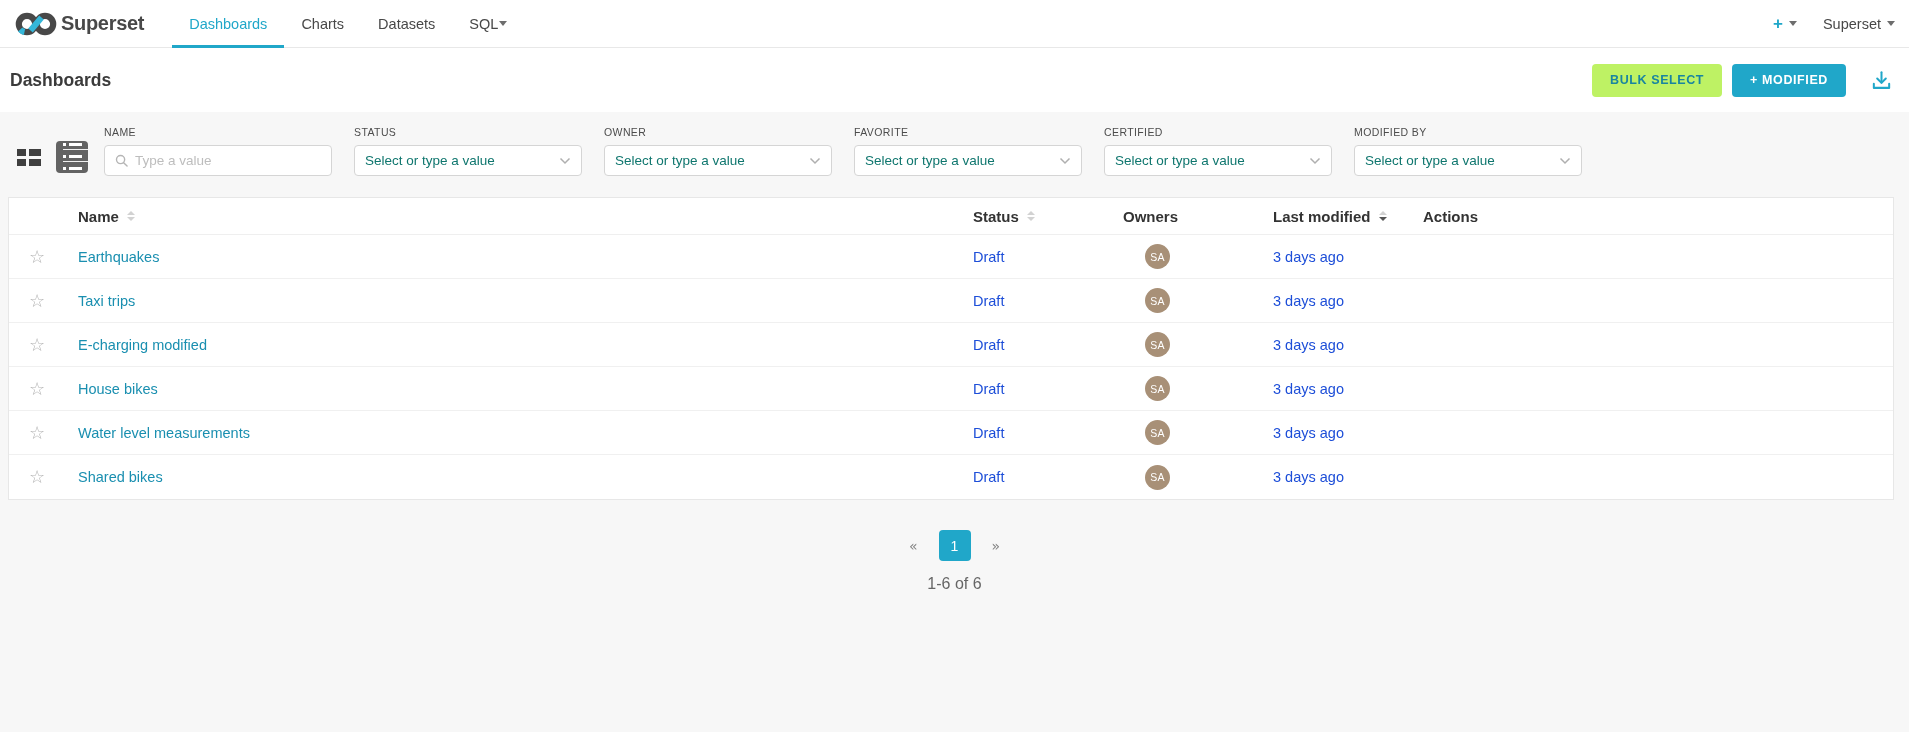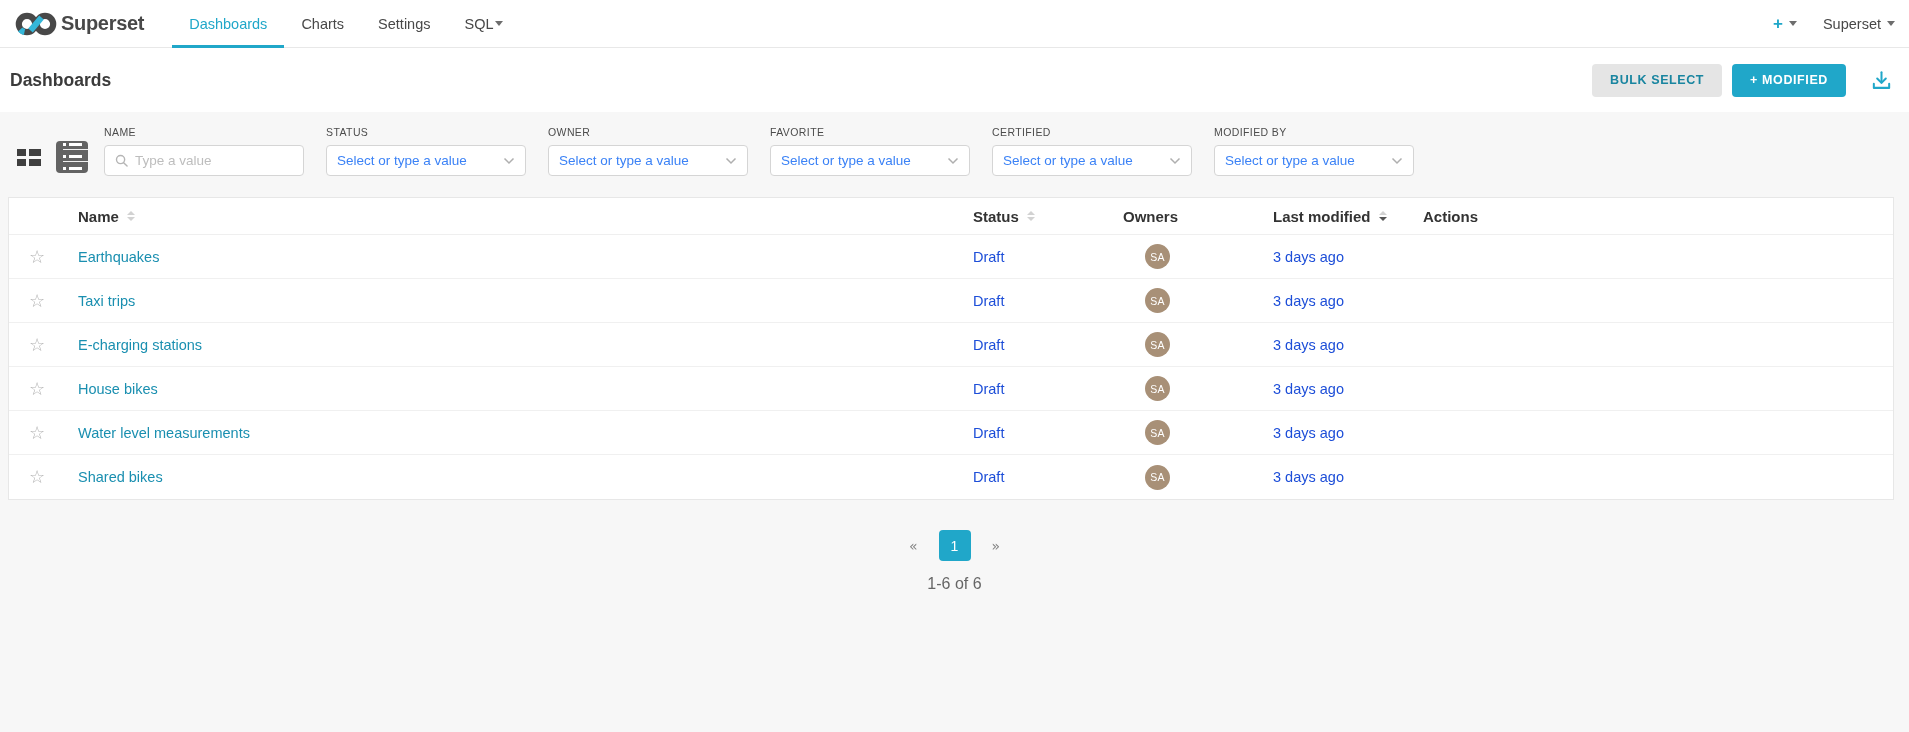--- a/index.html
+++ b/index.html
@@ -26,21 +26,21 @@
     border-right:4px solid transparent; border-top:5px solid #6d6d6d; display:inline-block; }
 
   
   .page-header { height:64px; background:#fff; display:flex; align-items:center;
     padding:0 16px 0 10px; }
   .page-title { font-size:17.5px; font-weight:bold; color:#3b3b3b; }
   .header-actions { margin-left:auto; display:flex; align-items:center; gap:10px; }
   .btn { border:none; border-radius:4px; height:33px; font-family:inherit;
     font-size:12.5px; font-weight:bold; letter-spacing:0.6px; cursor:pointer;
     padding:0 18px; display:flex; align-items:center; gap:7px; }
-  .btn-secondary { background:#e5e5e5; color:#1985a0; }
+  .btn-secondary { background:#bef264; color:#1985a0; }
   .btn-primary { background:#20a7c9; color:#fff; }
   .export-btn { background:none; border:none; cursor:pointer; margin-left:14px;
     display:flex; align-items:center; }
 
   
   .content { background:#f7f7f7; height:620px; padding-top:14px; }
 
   
   .filter-bar { display:flex; align-items:flex-end; padding-left:13px; margin-bottom:21px; }
   .view-toggles { display:flex; align-items:center; gap:11px; margin:0 16px 3px 0; }
@@ -50,26 +50,26 @@
   .toggle-card i { background:#3f3f3f; display:block; }
   .toggle-list { width:32px; height:32px; background:#636363; border-radius:4px;
     display:flex; flex-direction:column; justify-content:center; gap:3px;
     padding-left:7px; cursor:pointer; }
   .toggle-list .row { display:flex; align-items:center; gap:3px; }
   .toggle-list .dot { width:3px; height:3px; background:#fff; }
   .toggle-list .bar { width:13px; height:3px; background:#fff; }
   .filter-group { margin-right:22px; }
   .filter-label { font-size:10.5px; color:#4c4c4c; letter-spacing:0.4px;
     margin-bottom:7px; font-weight:normal; }
-  .filter-input { width:200px; height:31px; background:#fff; border:1px solid #d5d5d5;
+  .filter-input { width:228px; height:31px; background:#fff; border:1px solid #d5d5d5;
     border-radius:4px; display:flex; align-items:center; padding:0 10px; gap:7px; }
   .filter-input input { border:none; outline:none; flex:1; min-width:0; font-size:13.5px;
     font-family:inherit; color:#555; background:transparent; }
   .filter-input input::placeholder { color:#bdbdbd; }
-  .select-placeholder { flex:1; font-size:13.5px; color:#3b82f6; white-space:nowrap;
+  .select-placeholder { flex:1; font-size:13.5px; color:#0f766e; white-space:nowrap;
     overflow:hidden; }
 
   
   .table-card { background:#fff; margin:0 15px 0 8px; border:1px solid #e7e7e7; }
   .tr { display:grid; grid-template-columns:56px 1fr 150px 150px 150px 470px;
     align-items:center; }
   .thead { height:37px; border-bottom:1px solid #efefef; }
   .th { font-size:15px; font-weight:bold; color:#333; display:flex; align-items:center; gap:8px; }
   .th-name { padding-left:13px; }
   .row { height:44px; border-bottom:1px solid #f0f0f0; }
@@ -114,21 +114,21 @@
     <span class="brand-text">Superset</span>
   </div>
   <div class="nav-items">
     <div class="nav-item active">
       <span>Dashboards</span>
     </div>
     <div class="nav-item">
       <span>Charts</span>
     </div>
     <div class="nav-item">
-      <span>Settings</span>
+      <span>Datasets</span>
     </div>
     <div class="nav-item" style="gap:1px;">
       <span>SQL</span>
       <span class="caret-down"></span>
     </div>
   </div>
   <div class="nav-right">
     <div class="nav-plus">
       <span class="nav-plus-glyph">+</span>
       <span class="caret-down"></span>
@@ -298,21 +298,21 @@
           <span class="avatar">SA</span>
         </div>
       <div class="cell-text">3 days ago</div>
       <div></div>
     </div>
 
     <div class="tr row">
       <div class="cell-star">
           <span class="star">☆</span>
         </div>
-      <div class="cell-name"><a class="dash-link">E-charging stations</a></div>
+      <div class="cell-name"><a class="dash-link">E-charging modified</a></div>
       <div class="cell-text">Draft</div>
       <div>
           <span class="avatar">SA</span>
         </div>
       <div class="cell-text">3 days ago</div>
       <div></div>
     </div>
 
     <div class="tr row">
       <div class="cell-star">

